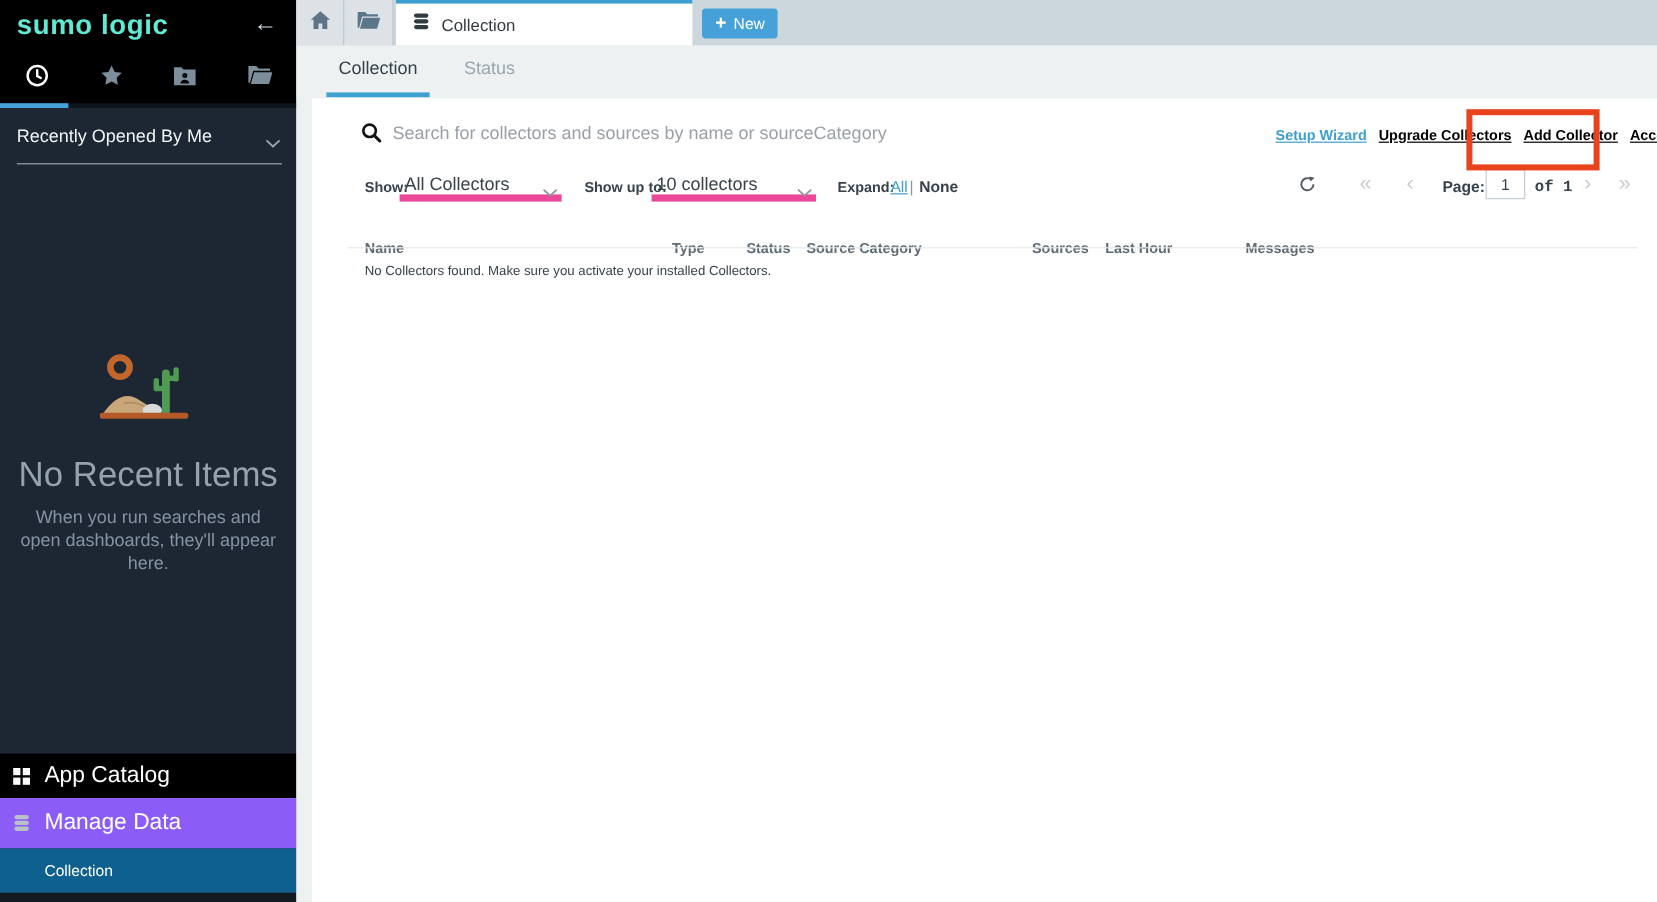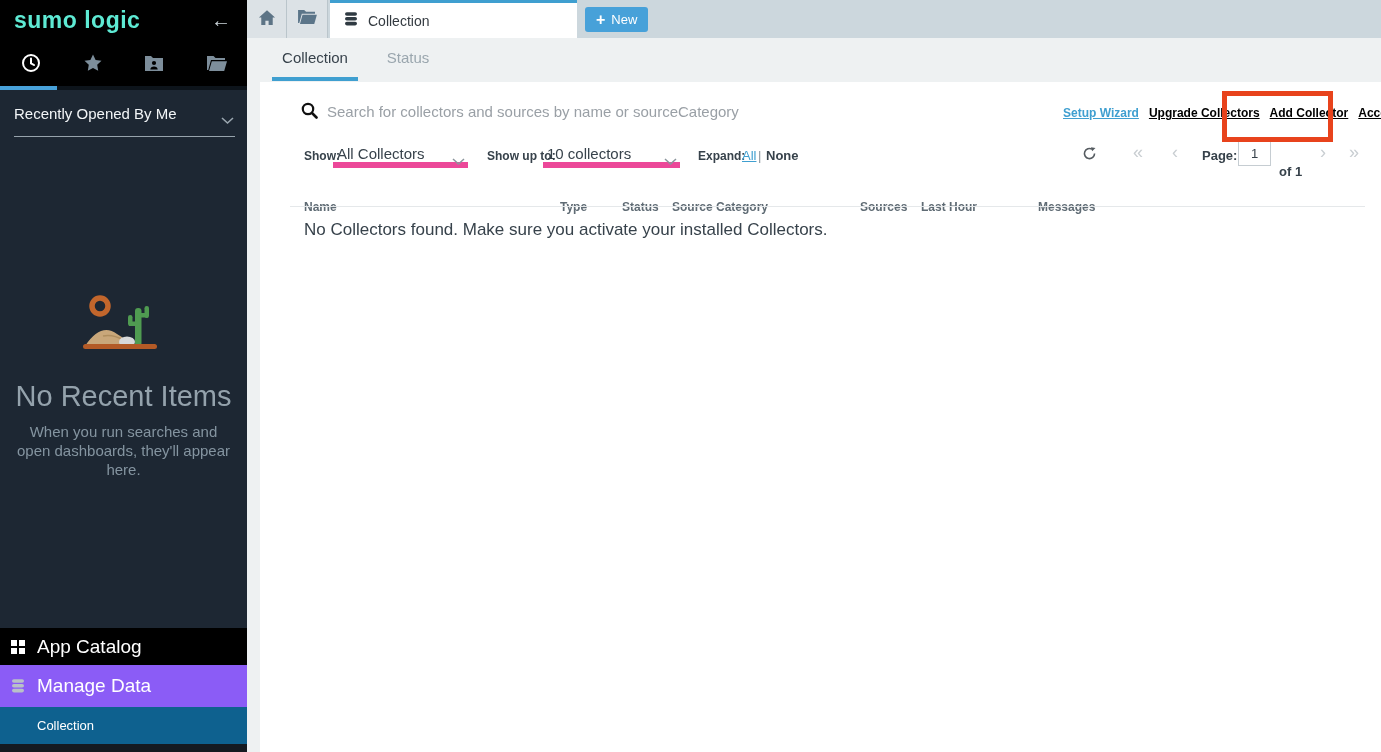--- a/index.html
+++ b/index.html
@@ -67,25 +67,25 @@
   .uselect .chev { position:absolute; right:3px; top:10px; }
   .expand-all { position:absolute; left:495px; top:148px; font-size:13px; color:#3f9fd0; text-decoration:underline; cursor:pointer; }
   .expand-sep { position:absolute; left:511px; top:148px; font-size:13px; color:#8a949c; }
   .expand-none { position:absolute; left:519px; top:148px; font-size:13px; font-weight:bold; color:#37424b; cursor:pointer; }
 
   .refresh-btn { position:absolute; left:835px; top:146px; cursor:pointer; }
   .pg-chev { position:absolute; top:143px; font-size:18px; color:#c9ced2; cursor:default; line-height:1; }
   .pg-first { left:886px; } .pg-prev { left:925px; } .pg-next { left:1073px; } .pg-last { left:1102px; }
   .pg-label { position:absolute; left:955px; top:148px; font-size:13px; font-weight:bold; color:#37424b; }
   .pg-input { position:absolute; left:991px; top:141px; width:33px; height:25px; border:1px solid #c6cdd2; text-align:center; font-size:13px; color:#37424b; outline:none; font-family:"Liberation Sans", sans-serif; }
-  .pg-of { position:absolute; left:1032px; top:164px; font-size:13px; font-weight:bold; color:#37424b; }
+  .pg-of { position:absolute; left:1032px; top:148px; font-size:13px; font-weight:bold; color:#37424b;font-family:Liberation Mono, monospace; }
 
   .col-h { position:absolute; top:200px; font-size:12px; font-weight:bold; color:#5f6b74; white-space:nowrap; }
   .header-divider { position:absolute; left:43px; top:206px; width:1075px; height:1px; background:#e5e8ea; }
-  .empty-msg { position:absolute; left:57px; top:220px; font-size:17px; color:#37424b; }
+  .empty-msg { position:absolute; left:57px; top:220px; font-size:11px; color:#37424b; }
 </style>
 </head>
 <body>
 
 <div class="app">
 
   <aside class="sidebar">
     <div class="logo-bar">
       <span class="logo">sumo logic</span>
       <span class="back-arrow">←</span>

